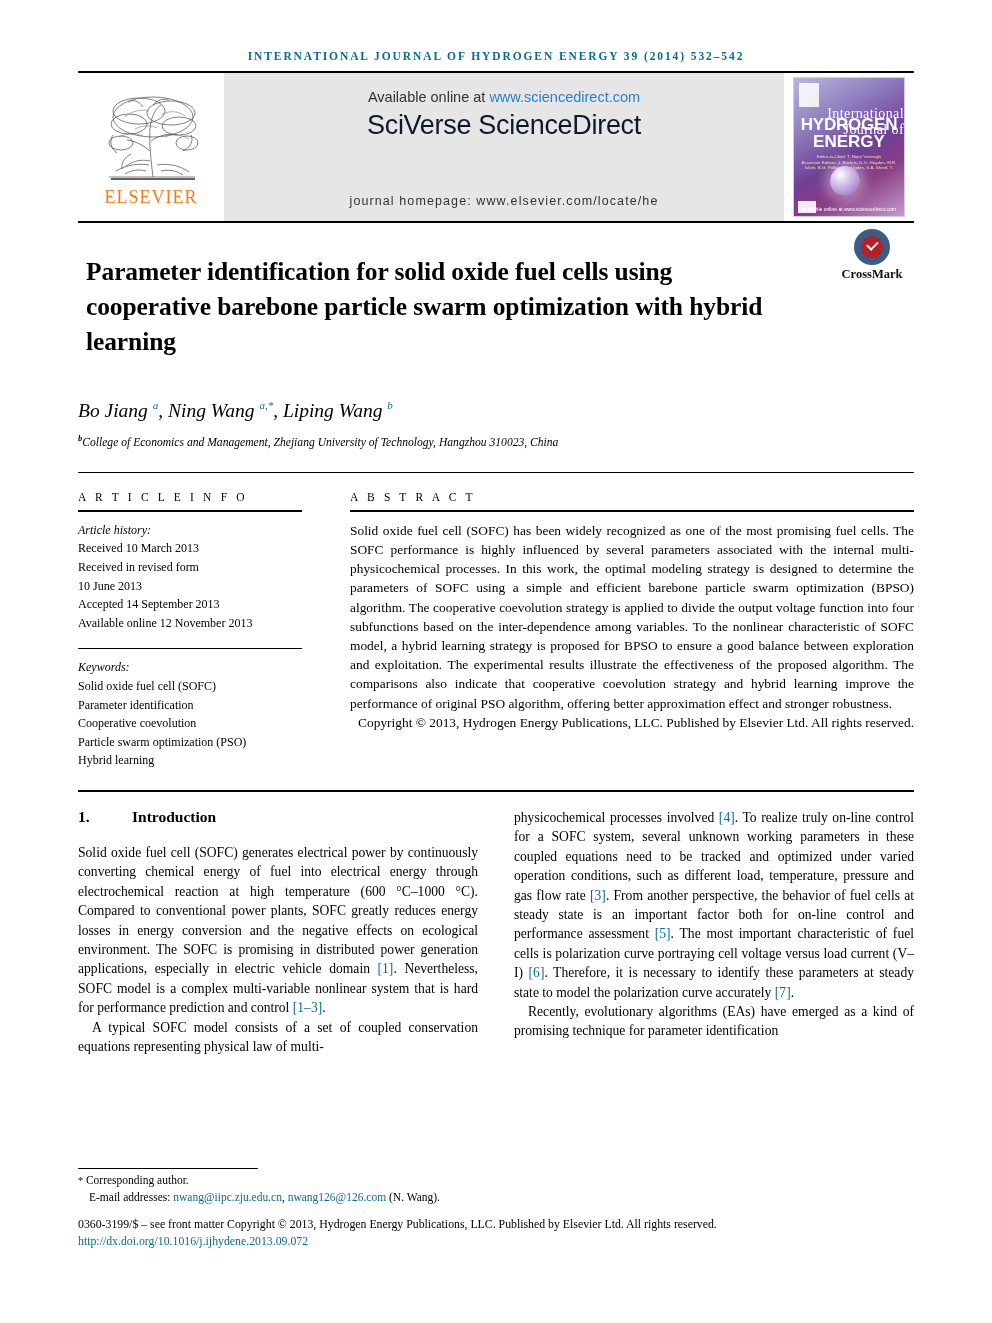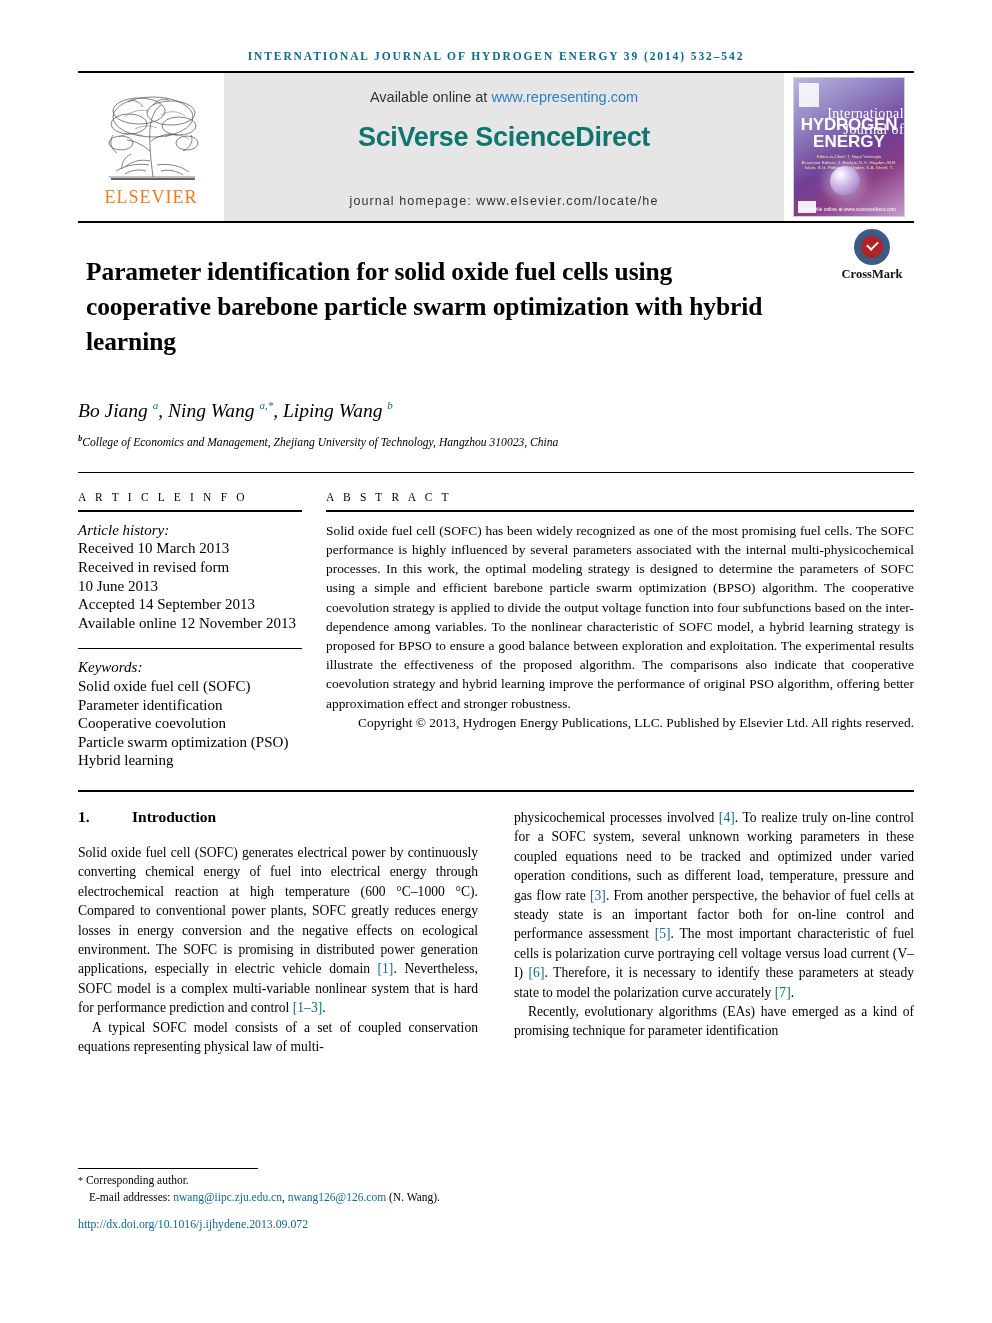--- a/index.html
+++ b/index.html
@@ -67,25 +67,25 @@
     align-items: center;
   }
   .avail {
     margin-top: 16px;
     font-family: "Liberation Sans", sans-serif;
     font-size: 14.5px;
     color: #333;
   }
   .avail a { color: #2a7fc9; text-decoration: none; }
   .sciverse {
-    margin-top: 17px;
-    font-family: "Liberation Sans", sans-serif;
-    font-weight: bold;
+    margin-top: 5px;
+    font-family: "Liberation Sans", sans-serif;
+    font-weight: normal;
     font-size: 27px;
-    color: #0f766e;
+    color: #0f172a;
     letter-spacing: -0.3px;
   }
   .homepage {
     position: absolute;
     bottom: 13px;
     left: 0; right: 0;
     text-align: center;
     font-family: "Liberation Sans", sans-serif;
     font-size: 12.5px;
     letter-spacing: 1.1px;
@@ -248,37 +248,37 @@
   .rule-title {
     margin: 22px 78px 0 78px;
     border-top: 1px solid #000;
   }
 
   
   .infoabs {
     margin: 0 78px;
     display: flex;
     padding-top: 18px;
-    gap: 24px;
+    gap: 48px;
   }
   .col-info { width: 224px; flex: 0 0 224px; }
   .col-abs { flex: 1 1 auto; }
 
   .sec-label {
     font-family: "Liberation Serif", serif;
     font-size: 11.5px;
     letter-spacing: 3.2px;
     text-transform: uppercase;
     font-weight: normal;
   }
   .hr-thick { border-top: 2px solid #000; margin: 7px 0 9px 0; }
 
   .hist-line, .kw-line {
     font-family: "Liberation Serif", serif;
-    font-size: 15px;
+    font-size: 12px;
     line-height: 18.6px;
   }
   .hist-title, .kw-title { font-style: italic; }
   .hr-kw { border-top: 1px solid #000; margin: 16px 0 9px 0; }
 
   .abs-body {
     font-family: "Liberation Serif", serif;
     font-size: 13.4px;
     line-height: 19.2px;
     text-align: justify;
@@ -395,21 +395,21 @@
             <path d="M74 46 C82 42 92 44 98 48"></path>
           </g>
           <path d="M20 88 L104 88" stroke="#2f2f2f" stroke-width="1.6"></path>
         </svg>
       </div>
       <div class="elsevier-word">ELSEVIER</div>
     </div>
 
     <div class="mast-center">
       <div class="avail">
-        <span>Available online at </span><a href="#">www.representing.com</a>
+        <span>Available online at </span><a href="#">www.sciencedirect.com</a>
       </div>
       <div class="sciverse">SciVerse ScienceDirect</div>
       <div class="homepage">journal homepage: www.elsevier.com/locate/he</div>
     </div>
 
     <div class="mast-right">
       <div class="cover">
         <div class="c-elsevier"></div>
         <div class="c-t1">International Journal of</div>
         <div class="c-t2">HYDROGEN</div>
@@ -496,16 +496,17 @@
       <span class="star">*</span>
       <span class="corr">Corresponding author.</span>
     </div>
     <div style="padding-left:11px">
       <span>E-mail addresses:</span>
       <a href="#">nwang@iipc.zju.edu.cn</a><span>, </span><a href="#">nwang126@126.com</a><span> (N. Wang).</span>
     </div>
   </div>
 
   <div class="footer">
+    <div>0360-3199/$ – see front matter Copyright © 2013, Hydrogen Energy Publications, LLC. Published by Elsevier Ltd. All rights reserved.</div>
     <div><a href="#">http://dx.doi.org/10.1016/j.ijhydene.2013.09.072</a></div>
   </div>
 
 </div>
 
 </body></html>

